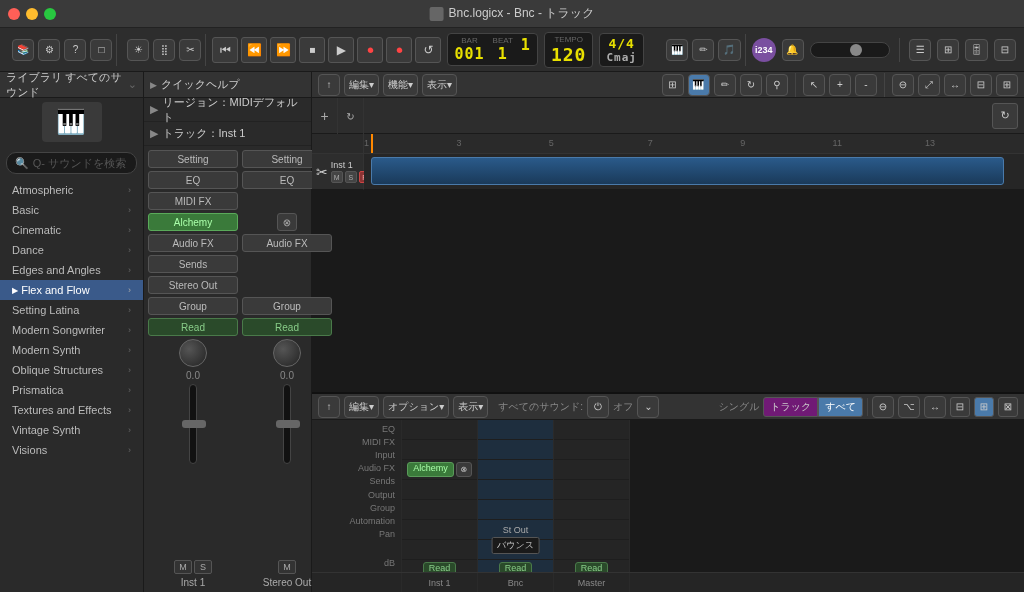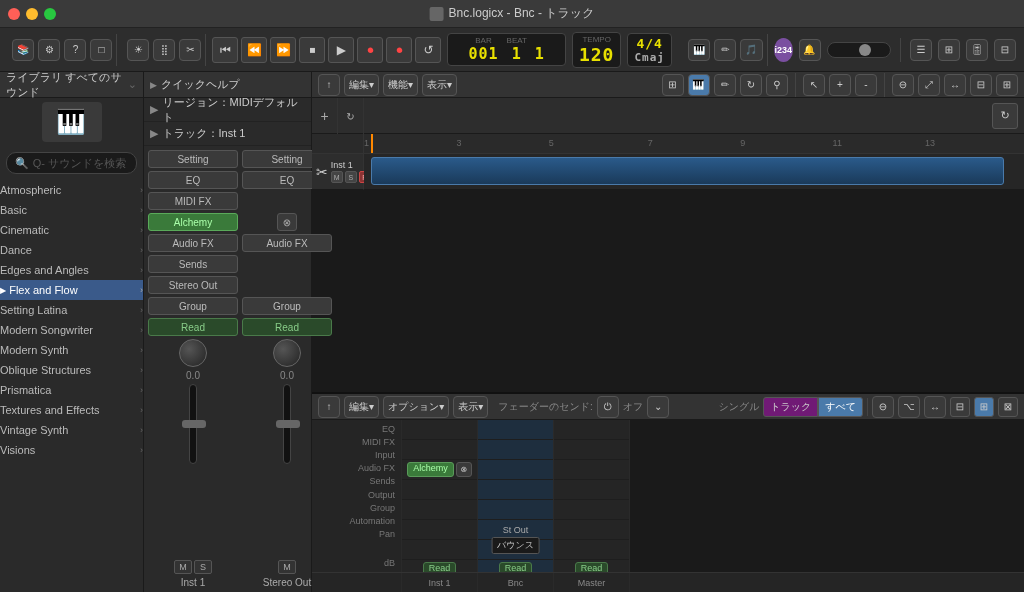--- a/index.html
+++ b/index.html
@@ -18,21 +18,21 @@
     #titlebar .title { position: absolute; left: 50%; transform: translateX(-50%); font-size: 12px; color: #ccc; display: flex; align-items: center; gap: 5px; }
     .title-icon { width: 14px; height: 14px; background: #666; border-radius: 2px; }
 
     
     #toolbar {
       height: 44px; background: #2d2d2d; border-bottom: 1px solid #1a1a1a;
       display: flex; align-items: center; padding: 0 8px; gap: 6px;
     }
     .toolbar-group { display: flex; align-items: center; gap: 4px; padding: 0 4px; border-right: 1px solid #444; height: 32px; }
     .toolbar-btn { background: #3a3a3a; border: 1px solid #555; border-radius: 4px; color: #ccc; font-size: 10px; height: 22px; min-width: 22px; display: flex; align-items: center; justify-content: center; cursor: pointer; padding: 0 4px; }
-    .lcd-display { background: #1a1a1a; border: 1px solid #444; border-radius: 4px; padding: 2px 20px; display: flex; gap: 8px; align-items: flex-end; }
+    .lcd-display { background: #1a1a1a; border: 1px solid #444; border-radius: 4px; padding: 2px 6px; display: flex; gap: 8px; align-items: flex-start; }
     .lcd-section { display: flex; flex-direction: column; align-items: center; }
     .lcd-label { font-size: 8px; color: #666; text-transform: uppercase; }
     .lcd-value { font-size: 15px; color: #e8e000; font-weight: bold; letter-spacing: 1px; font-family: monospace; }
     .lcd-tempo { background: #1a1a1a; border: 1px solid #444; border-radius: 4px; padding: 2px 6px; display: flex; flex-direction: column; align-items: center; }
     .lcd-tempo .lcd-value { font-size: 18px; color: #e8e000; }
     .time-sig { background: #1a1a1a; border: 1px solid #444; border-radius: 4px; padding: 2px 6px; display: flex; flex-direction: column; align-items: center; }
     .transport-btns { display: flex; gap: 3px; }
     .t-btn { width: 26px; height: 26px; background: #3a3a3a; border: 1px solid #555; border-radius: 3px; display: flex; align-items: center; justify-content: center; cursor: pointer; font-size: 12px; color: #ccc; }
     .t-btn.record { color: #ff4444; }
     .user-badge { background: #7a4fa0; border-radius: 50%; width: 24px; height: 24px; display: flex; align-items: center; justify-content: center; font-size: 9px; color: white; font-weight: bold; }
@@ -40,21 +40,21 @@
     .volume-thumb { width: 12px; height: 12px; background: #888; border-radius: 50%; position: absolute; left: 50%; }
 
     
     #main { display: flex; height: calc(592px - 28px - 44px); }
 
     
     #sidebar { width: 144px; background: #2a2a2a; border-right: 1px solid #1a1a1a; display: flex; flex-direction: column; }
     #sidebar-header { height: 26px; background: #333; display: flex; align-items: center; gap: 4px; padding: 0 6px; border-bottom: 1px solid #1a1a1a; font-size: 11px; }
     .search-box { margin: 6px; background: #1a1a1a; border: 1px solid #444; border-radius: 10px; height: 22px; display: flex; align-items: center; padding: 0 8px; gap: 4px; color: #666; font-size: 11px; }
     .library-list { flex: 1; overflow-y: auto; }
-    .lib-item { height: 20px; display: flex; align-items: center; justify-content: space-between; padding: 0 0; cursor: pointer; font-size: 11px; color: #bbb; }
+    .lib-item { height: 20px; display: flex; align-items: center; justify-content: space-between; padding: 0 12px; cursor: pointer; font-size: 11px; color: #bbb; }
     .lib-item.selected { background: #3a5a8a; color: white; }
     .lib-item .arrow { font-size: 9px; color: #666; }
     #sidebar-footer { height: 30px; background: #2a2a2a; border-top: 1px solid #1a1a1a; display: flex; align-items: center; justify-content: space-between; padding: 0 6px; gap: 4px; }
     .footer-btn { background: #3a3a3a; border: 1px solid #555; border-radius: 4px; color: #ccc; font-size: 10px; height: 20px; padding: 0 8px; display: flex; align-items: center; cursor: pointer; flex: 1; justify-content: center; }
     .strip-btn { width: 90px; height: 18px; background: #3a3a3a; border: 1px solid #555; border-radius: 3px; color: #bbb; font-size: 10px; display: flex; align-items: center; justify-content: center; cursor: pointer; }
     .strip-btn.alchemy { background: #3a7a3a; color: #aaffaa; border-color: #5aaa5a; }
     .strip-label { font-size: 10px; color: #888; }
     .link-btn { width: 20px; height: 18px; background: #3a3a3a; border: 1px solid #555; border-radius: 3px; color: #aaa; font-size: 10px; display: flex; align-items: center; justify-content: center; cursor: pointer; }
     .strip-row { display: flex; gap: 2px; align-items: center; justify-content: center; }
     .knob { width: 28px; height: 28px; background: radial-gradient(circle at 35% 35%, #555, #222); border-radius: 50%; border: 1px solid #666; display: flex; align-items: center; justify-content: center; }
@@ -416,21 +416,21 @@
             <div class="toolbar-btn">
               <span>編集▾</span>
             </div>
             <div class="toolbar-btn">
               <span>オプション▾</span>
             </div>
             <div class="toolbar-btn">
               <span>表示▾</span>
             </div>
             <div style="display:flex; align-items:center; gap:4px; padding:0 6px; font-size:10px; color:#888;">
-              <span>フェーダーのセンド:</span>
+              <span>すべてのサウンド:</span>
               <div class="toolbar-btn">⏻</div>
               <span>オフ</span>
               <div class="toolbar-btn">⌄</div>
             </div>
             <div style="flex:1;"></div>
             <span style="font-size:10px; color:#888;">シングル</span>
             <div class="btn-segment">
               <div class="btn-seg">トラック</div>
               <div class="btn-seg active">すべて</div>
             </div>

